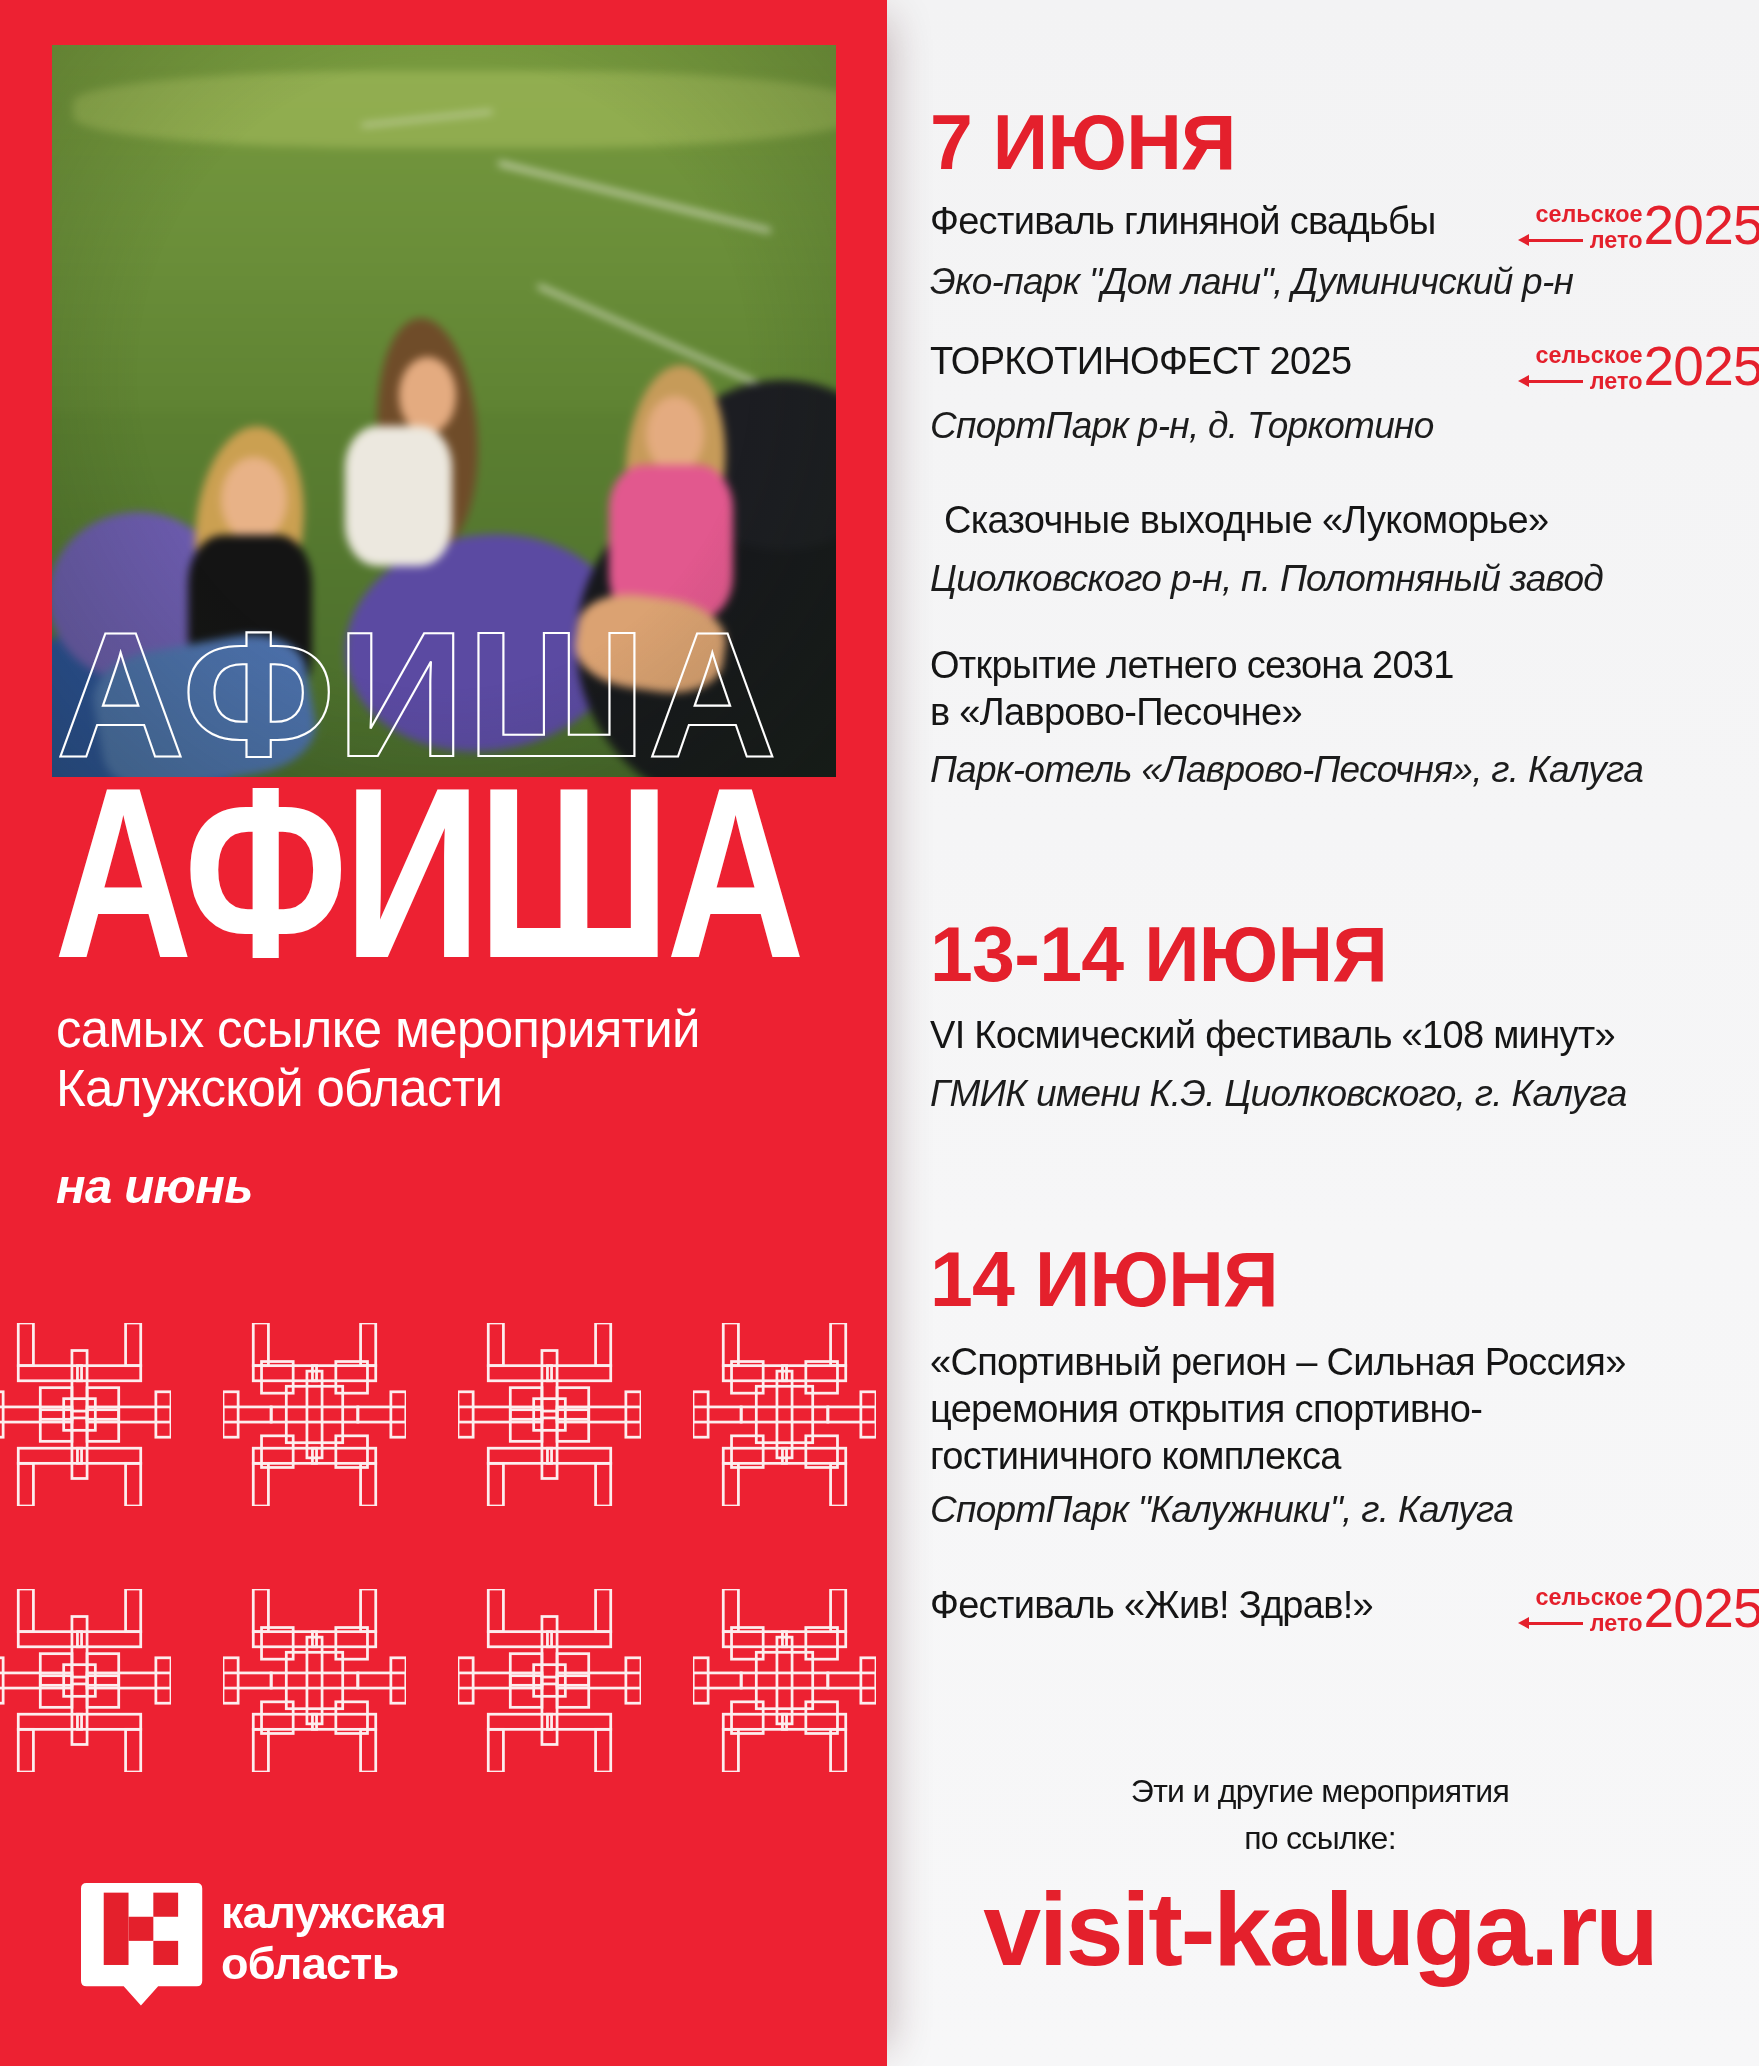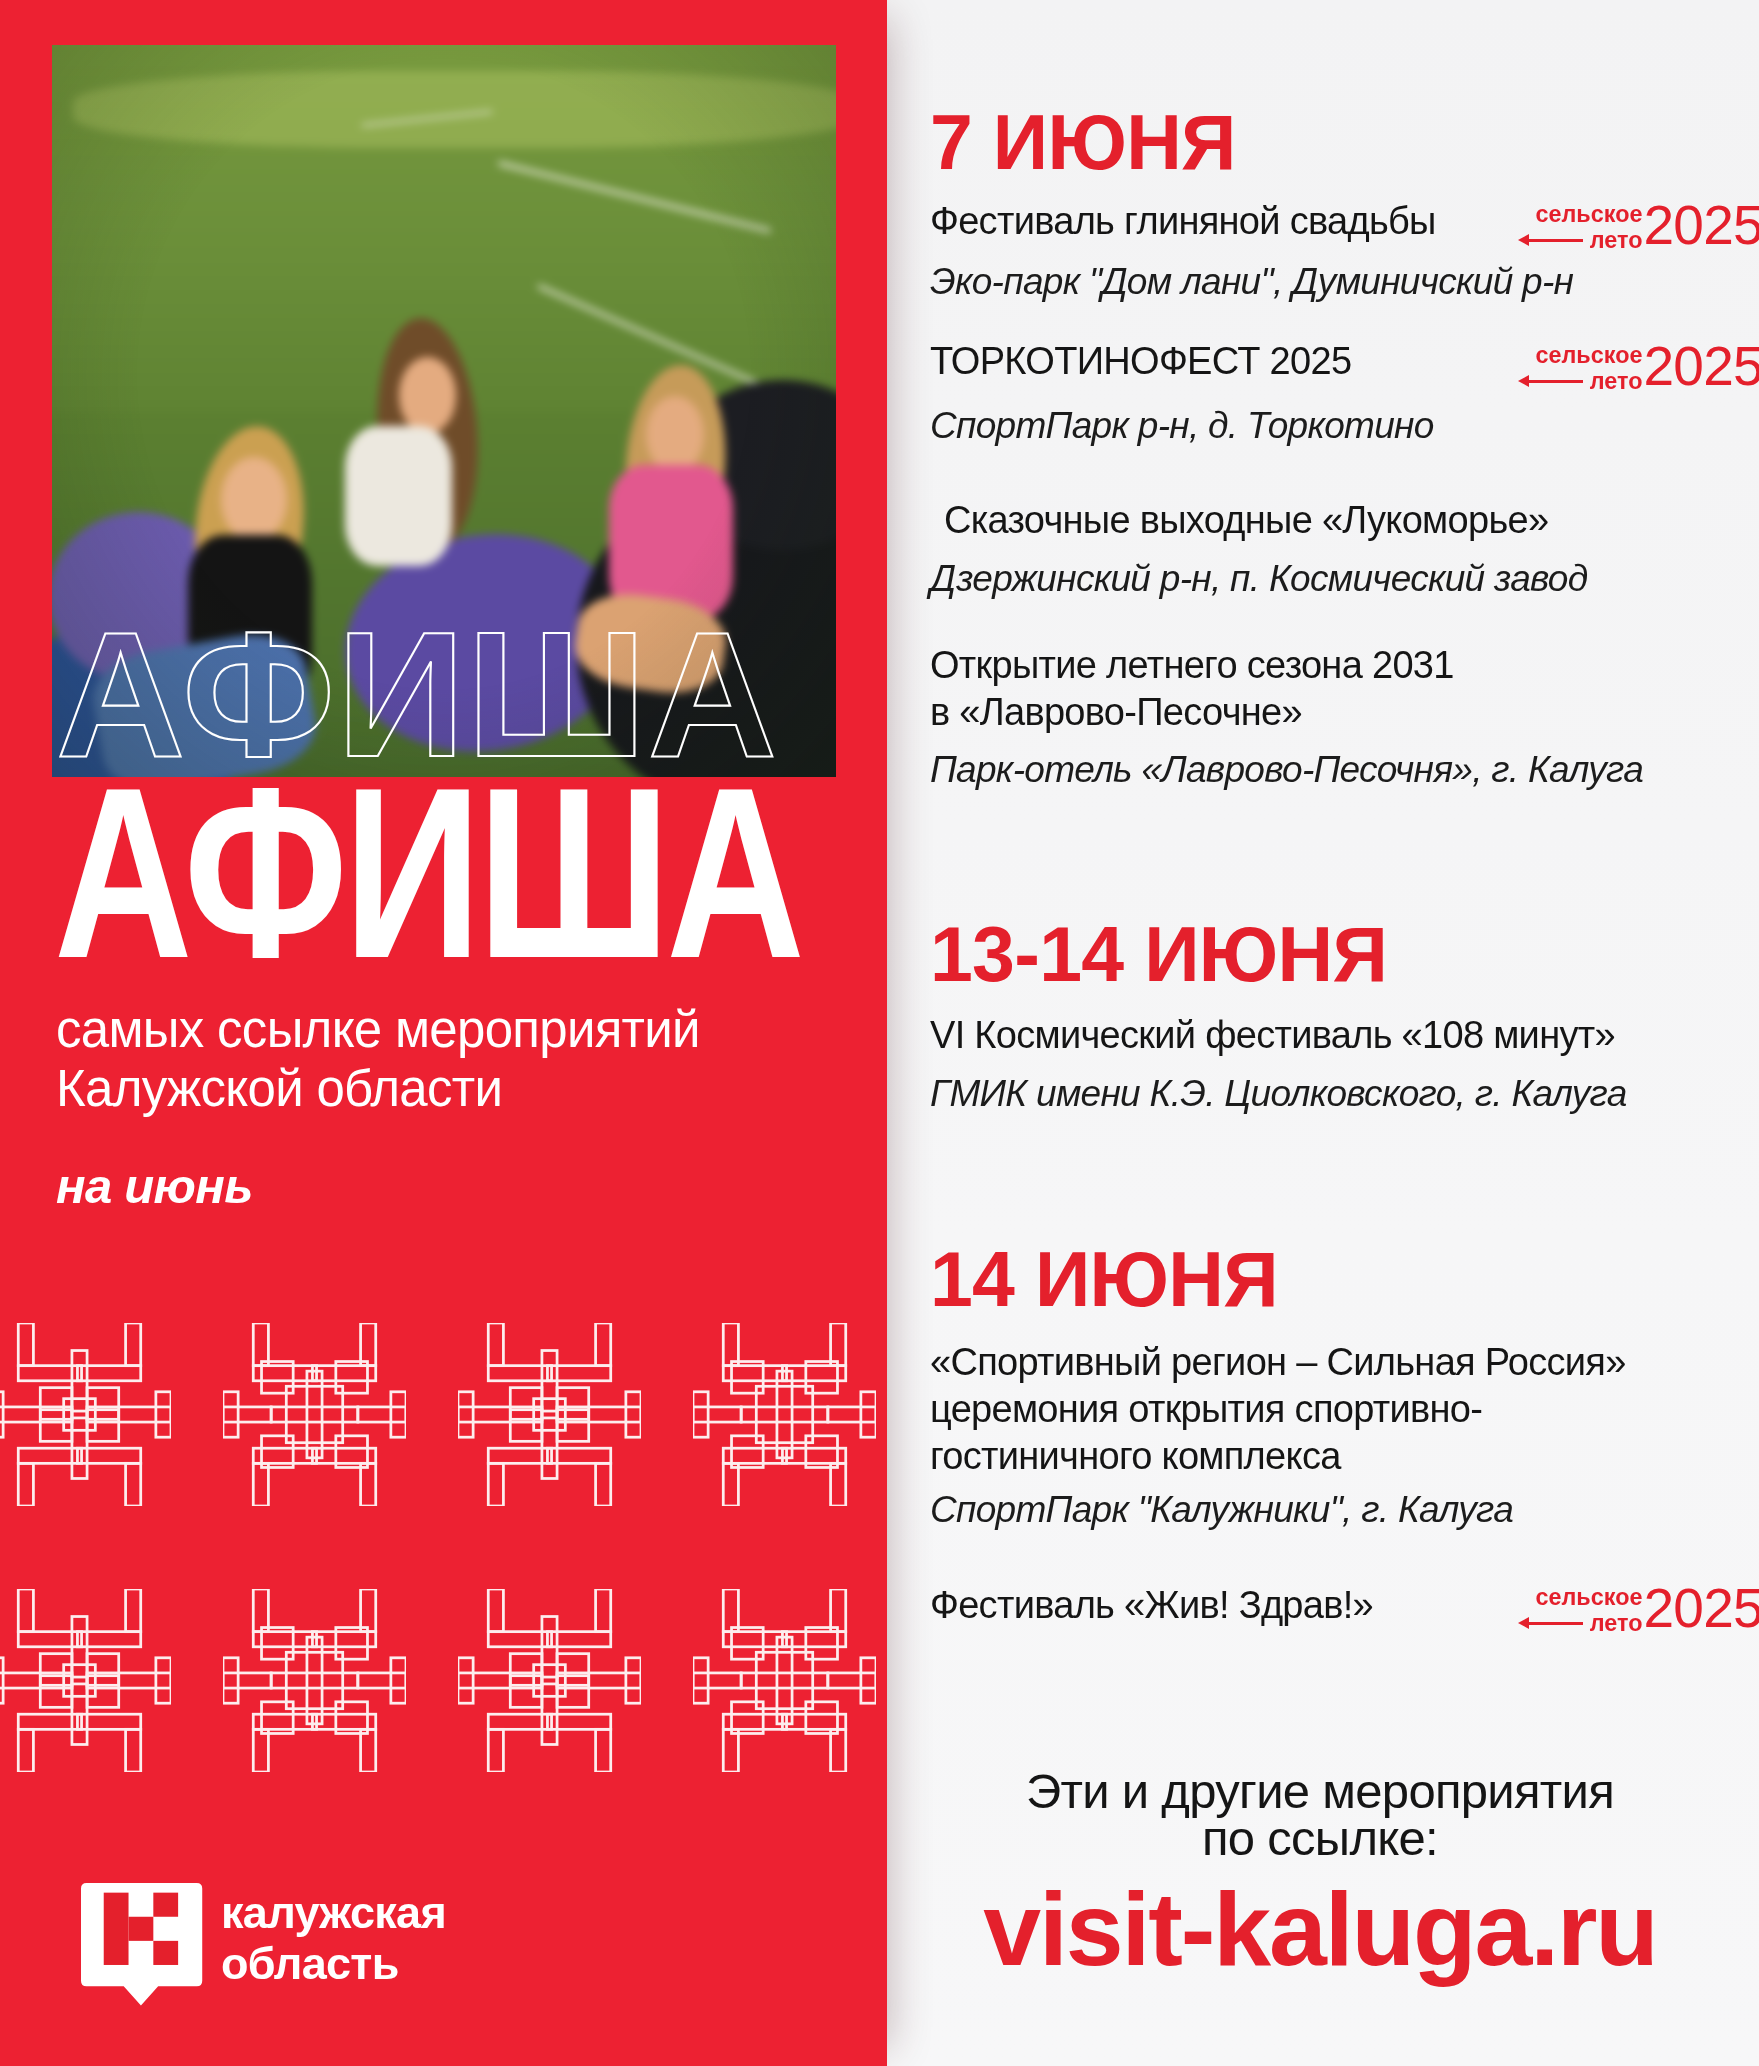--- a/index.html
+++ b/index.html
@@ -101,21 +101,21 @@
   .badge-arrow{position:relative;width:54px;height:3.4px;background:#E4202C;margin-right:6.9px;}
   .badge-arrow::before{
     content:"";position:absolute;left:-11px;top:-4.8px;width:0;height:0;
     border-top:6.2px solid transparent;border-bottom:6.2px solid transparent;border-right:11.7px solid #E4202C;
   }
   .badge-bottom{font-size:23.4px;line-height:23.4px;}
   .badge-year{color:#E4202C;font-size:55px;line-height:45px;font-weight:400;margin-left:1px;letter-spacing:-0.7px;}
 
   .footer-cta{
     position:absolute;left:27.5px;top:1768px;width:811px;text-align:center;
-    color:#151515;font-size:49px;line-height:47px;font-weight:500;letter-spacing:-0.7px;
+    color:#151515;font-size:32px;line-height:47px;font-weight:500;letter-spacing:-0.7px;
   }
   .footer-link{
     position:absolute;left:27.5px;top:1874px;width:811px;text-align:center;
     color:#E4202C;font-size:104px;line-height:110px;font-weight:700;letter-spacing:-2.1px;
     text-decoration:none;display:block;
   }
   .hidden-defs{position:absolute;width:0;height:0;overflow:hidden;}
 </style>
 </head>
 <body>
@@ -283,21 +283,21 @@
           <span class="badge-bottom">лето</span>
         </div>
       </div>
       <div class="badge-year">2025</div>
     </div>
     <div class="ev-loc" style="top:404px;">СпортПарк р-н, д. Торкотино</div>
 
     <div class="ev-title" style="top:497px;margin-left:14px;">
       <div>Сказочные выходные «Лукоморье»</div>
     </div>
-    <div class="ev-loc" style="top:557px;">Дзержинский р-н, п. Космический завод</div>
+    <div class="ev-loc" style="top:557px;">Циолковского р-н, п. Полотняный завод</div>
 
     <div class="ev-title" style="top:642px;">
       <div>Открытие летнего сезона 2031</div>
       <div>в «Лаврово-Песочне»</div>
     </div>
     <div class="ev-loc" style="top:748px;">Парк-отель «Лаврово-Песочня», г. Калуга</div>
 
     <div class="date-heading" style="top:914px;">13-14 ИЮНЯ</div>
     <div class="ev-title" style="top:1012px;">
       <div>VI Космический фестиваль «108 минут»</div>

